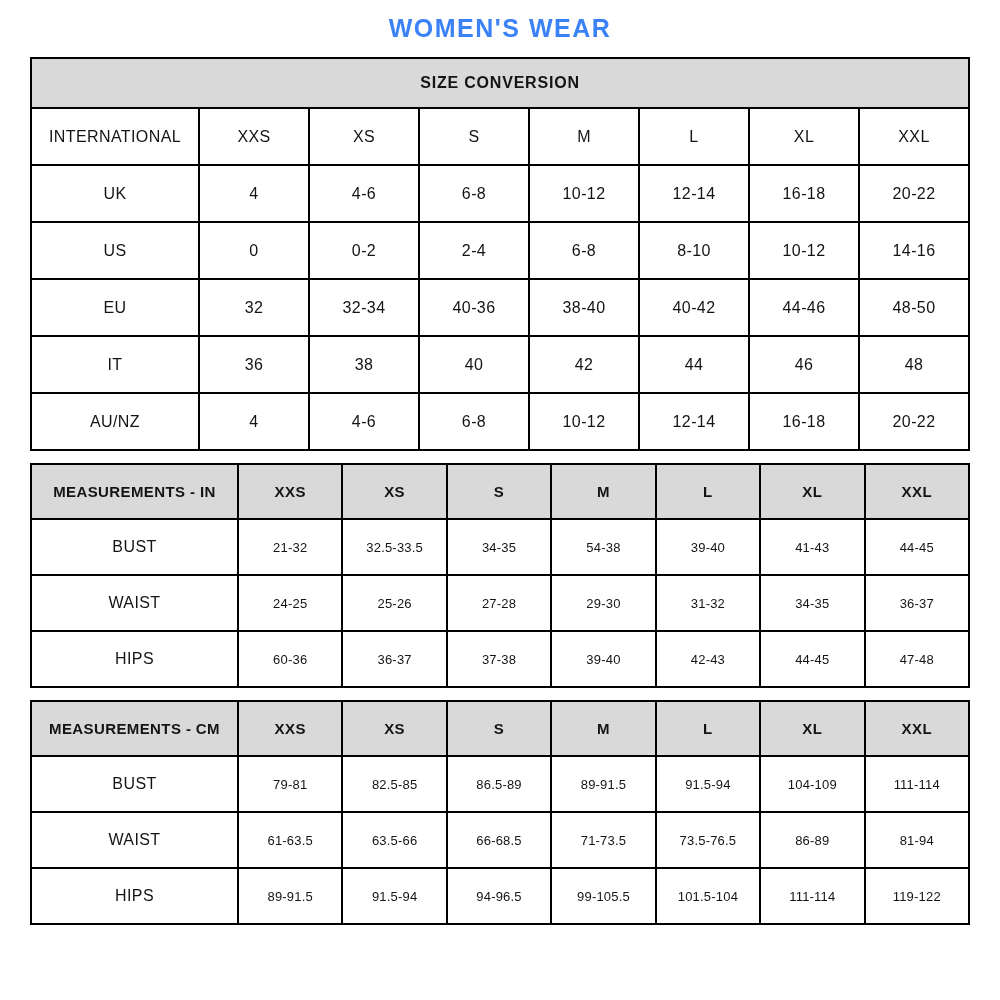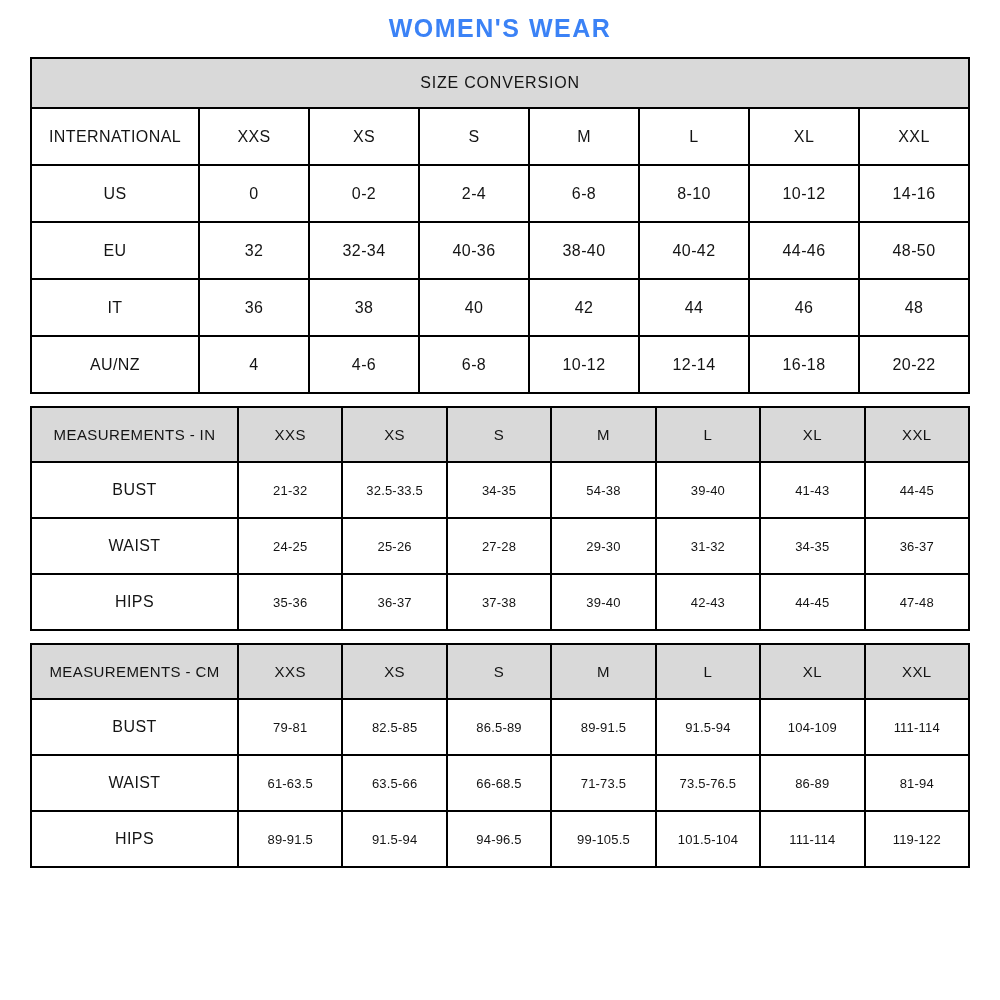--- a/index.html
+++ b/index.html
@@ -30,21 +30,21 @@
     table-layout: fixed;
     margin: 0 0 12px 0;
   }
   .tbl th, .tbl td {
     border: 2px solid #000000;
     text-align: center;
     vertical-align: middle;
     padding: 2px 4px;
     overflow: hidden;
   }
-  .tbl th { font-weight: 400; }
+  .tbl th { font-weight: 700; }
   .tbl td { font-weight: 400; }
   th.gray { background: #d9d9d9; }
 
   
   .tbl-conversion thead th {
     height: 50px;
     font-size: 16px;
     letter-spacing: 0.8px;
   }
   .tbl-conversion tbody td {
@@ -83,20 +83,30 @@
     <tbody>
         <tr>
           <td class="row-label">INTERNATIONAL</td>
           <td class="cell-value">XXS</td>
           <td class="cell-value">XS</td>
           <td class="cell-value">S</td>
           <td class="cell-value">M</td>
           <td class="cell-value">L</td>
           <td class="cell-value">XL</td>
           <td class="cell-value">XXL</td>
+        </tr>
+        <tr>
+          <td class="row-label">UK</td>
+          <td class="cell-value">4</td>
+          <td class="cell-value">4-6</td>
+          <td class="cell-value">6-8</td>
+          <td class="cell-value">10-12</td>
+          <td class="cell-value">12-14</td>
+          <td class="cell-value">16-18</td>
+          <td class="cell-value">20-22</td>
         </tr>
         <tr>
           <td class="row-label">US</td>
           <td class="cell-value">0</td>
           <td class="cell-value">0-2</td>
           <td class="cell-value">2-4</td>
           <td class="cell-value">6-8</td>
           <td class="cell-value">8-10</td>
           <td class="cell-value">10-12</td>
           <td class="cell-value">14-16</td>
@@ -167,21 +177,21 @@
           <td class="cell-value">24-25</td>
           <td class="cell-value">25-26</td>
           <td class="cell-value">27-28</td>
           <td class="cell-value">29-30</td>
           <td class="cell-value">31-32</td>
           <td class="cell-value">34-35</td>
           <td class="cell-value">36-37</td>
         </tr>
         <tr>
           <td class="row-label">HIPS</td>
-          <td class="cell-value">35-36</td>
+          <td class="cell-value">60-36</td>
           <td class="cell-value">36-37</td>
           <td class="cell-value">37-38</td>
           <td class="cell-value">39-40</td>
           <td class="cell-value">42-43</td>
           <td class="cell-value">44-45</td>
           <td class="cell-value">47-48</td>
         </tr>
       </tbody>
   </table>
 

